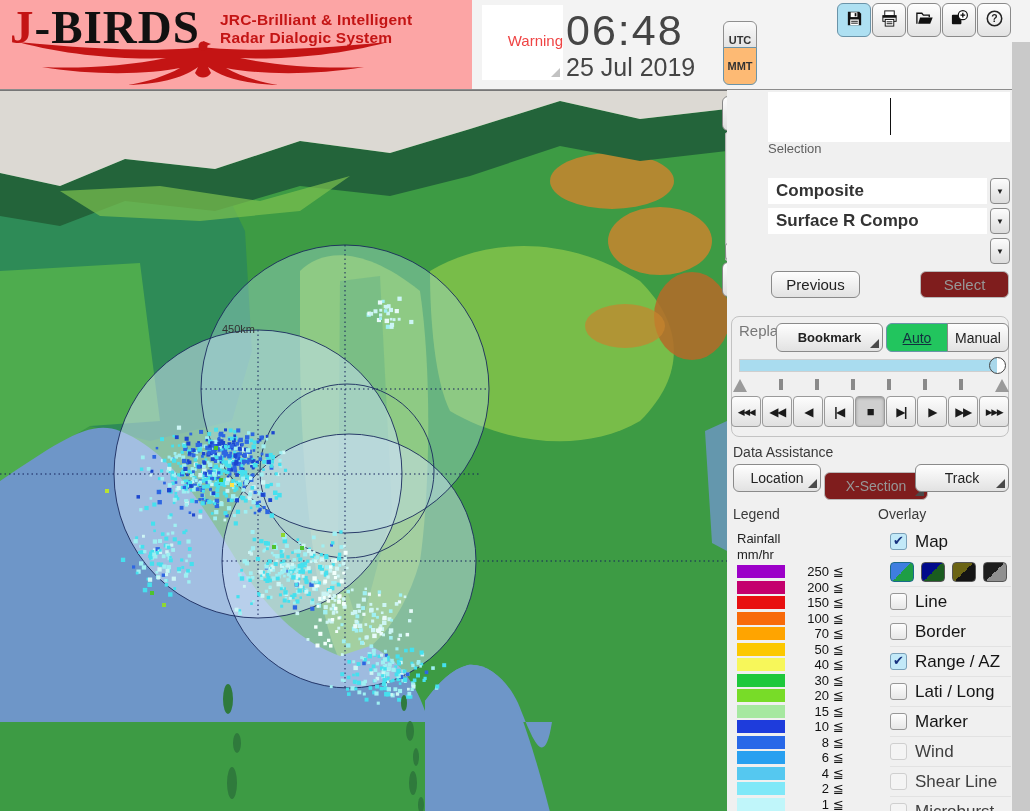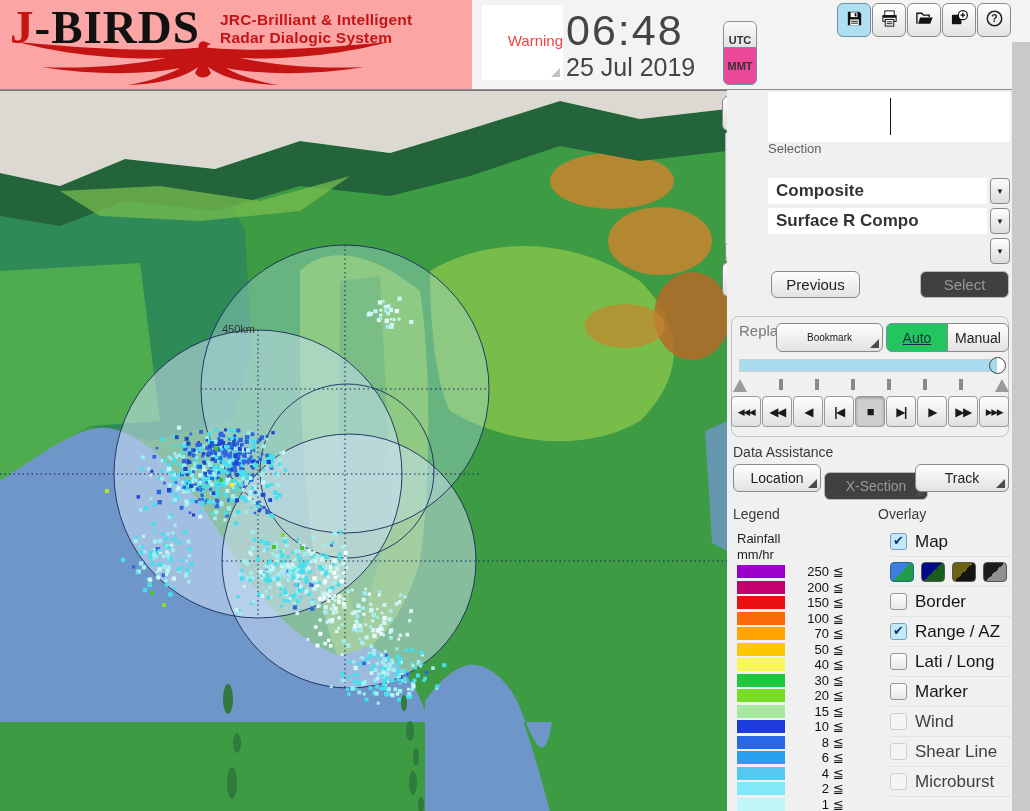--- a/index.html
+++ b/index.html
@@ -18,21 +18,21 @@
   .warning-box{left:482px;top:5px;width:81px;height:75px;background:#fff;}
   .warning-label{width:81px;text-align:right;top:27px;color:#ef4444;font-size:15px;}
   .corner::after{content:"";position:absolute;right:3px;bottom:3px;width:0;height:0;
                  border-style:solid;border-width:0 0 9px 9px;border-color:transparent transparent #4a4a4a transparent;}
   .corner-light::after{border-color:transparent transparent #c2c2c2 transparent;}
   .time{left:566px;top:6px;width:160px;font-size:43px;color:#454545;letter-spacing:2px;}
   .date{left:566px;top:53px;width:170px;font-size:25px;color:#454545;}
   .tzbtn{left:723px;width:34px;text-align:center;font-size:11px;font-weight:bold;color:#333;
          border:1px solid #8f8f8f;background:linear-gradient(#fafafa,#d8d8d8);box-sizing:border-box;}
   .tz-utc{top:21px;height:39px;border-radius:6px 6px 0 0;line-height:37px;}
-  .tz-mmt{top:47px;height:38px;border-radius:0 0 6px 6px;line-height:36px;background:#ec4899;border-color:#6a93a8;}
+  .tz-mmt{top:47px;height:38px;border-radius:0 0 6px 6px;line-height:36px;background:#fdba74;border-color:#6a93a8;}
   .toolbar{left:837px;top:3px;display:flex;gap:1px;}
   .tbtn{width:34px;height:34px;border:1px solid #8a8a8a;border-radius:6px;box-sizing:border-box;
         background:linear-gradient(#fefefe,#e3e3e3);display:flex;align-items:center;justify-content:center;}
   .tbtn.sel{background:#aee0f2;border-color:#6a93a8;}
   .collapse-tri{left:1015px;top:15px;width:0;height:0;border-top:7px solid transparent;
                 border-bottom:7px solid transparent;border-right:11px solid #6a6a6a;}
   
   .map-wrap{left:0;top:90px;width:727px;height:721px;overflow:hidden;border-top:1px solid #777;box-sizing:border-box;}
   
   .zbtn{left:722px;width:35px;height:35px;border:1px solid #888;border-radius:6px;box-sizing:border-box;
@@ -56,27 +56,27 @@
   .selection-label{left:768px;top:141px;}
   .dd-field{position:absolute;left:768px;width:219px;height:26px;background:#fff;box-sizing:border-box;
             font-size:17px;font-weight:600;color:#333;line-height:26px;padding-left:8px;}
   .dd-field.empty{background:transparent;}
   .dd-arrow{position:absolute;left:990px;width:20px;height:26px;border:1px solid #8a8a8a;border-radius:4px;
             box-sizing:border-box;background:linear-gradient(#fcfcfc,#dcdcdc);
             font-size:8px;color:#222;display:flex;align-items:center;justify-content:center;}
   .btn{border:1px solid #8a8a8a;border-radius:6px;box-sizing:border-box;color:#222;
        background:linear-gradient(#fefefe,#e2e2e2);display:flex;align-items:center;justify-content:center;
        font-size:15px;position:absolute;}
-  .btn.disabled{background:#404040;border-color:#b9b9b9;color:#979797;}
+  .btn.disabled{background:#7f1d1d;border-color:#b9b9b9;color:#979797;}
   .btn.blue-sel{background:#22c55e;border-color:#6a93a8;color:#12303f;text-decoration:underline;}
   .prev-btn{left:771px;top:271px;width:89px;height:27px;}
   .select-btn{left:920px;top:271px;width:89px;height:27px;}
   .replay-box{left:731px;top:316px;width:278px;height:121px;border:1px solid #c3c3c3;border-radius:8px;box-sizing:border-box;}
   .replay-label{left:739px;top:322px;font-size:15px;color:#777;}
-  .bookmark-btn{left:776px;top:323px;width:107px;height:29px;font-size:10px;font-weight:400;}
+  .bookmark-btn{left:776px;top:323px;width:107px;height:29px;font-size:13px;font-weight:700;}
   .auto-btn{left:886px;top:323px;width:62px;height:29px;border-radius:6px 0 0 6px;font-size:14px;}
   .manual-btn{left:947px;top:323px;width:62px;height:29px;border-radius:0 6px 6px 0;font-size:14px;}
   .slider-track{left:739px;top:359px;width:262px;height:13px;background:#a9dcef;border:1px solid #cfcfcf;box-sizing:border-box;}
   .slider-handle{left:989px;top:357px;width:17px;height:17px;border:1.5px solid #444;border-radius:50%;box-sizing:border-box;
                  background:linear-gradient(90deg,#a9d7ea 0 45%,#fff 45%);}
   .ticksrow{left:733px;top:374px;width:276px;height:18px;display:flex;justify-content:space-between;align-items:flex-end;}
   .tri{width:0;height:0;border-left:7px solid transparent;border-right:7px solid transparent;border-bottom:13px solid #9a9a9a;}
   .tick{width:4px;height:11px;background:#8a8a8a;margin-bottom:2px;}
   .playback{left:731px;top:396px;width:278px;display:flex;gap:1px;}
   .pb{flex:1;height:31px;border:1px solid #9a9a9a;border-radius:4px;box-sizing:border-box;
@@ -1630,20 +1630,24 @@
       <div class="orow">
         <div class="mapswatches">
           <div class="msw" style="background: linear-gradient(135deg, rgb(62, 126, 224) 50%, rgb(30, 158, 70) 50%); border-color: rgb(26, 106, 138);"></div>
           <div class="msw" style="background: linear-gradient(135deg, rgb(0, 10, 139) 50%, rgb(26, 92, 32) 50%);"></div>
           <div class="msw" style="background: linear-gradient(135deg, rgb(107, 100, 20) 50%, rgb(20, 20, 20) 50%);"></div>
           <div class="msw" style="background: linear-gradient(135deg, rgb(29, 29, 29) 50%, rgb(144, 144, 144) 50%);"></div>
         </div>
       </div>
       <div class="orow">
         <div class="cbox"></div>
+        <span class="olabel">Line</span>
+      </div>
+      <div class="orow">
+        <div class="cbox"></div>
         <span class="olabel">Border</span>
       </div>
       <div class="orow">
         <div class="cbox checked"></div>
         <span class="olabel">Range / AZ</span>
       </div>
       <div class="orow">
         <div class="cbox"></div>
         <span class="olabel">Lati / Long</span>
       </div>

